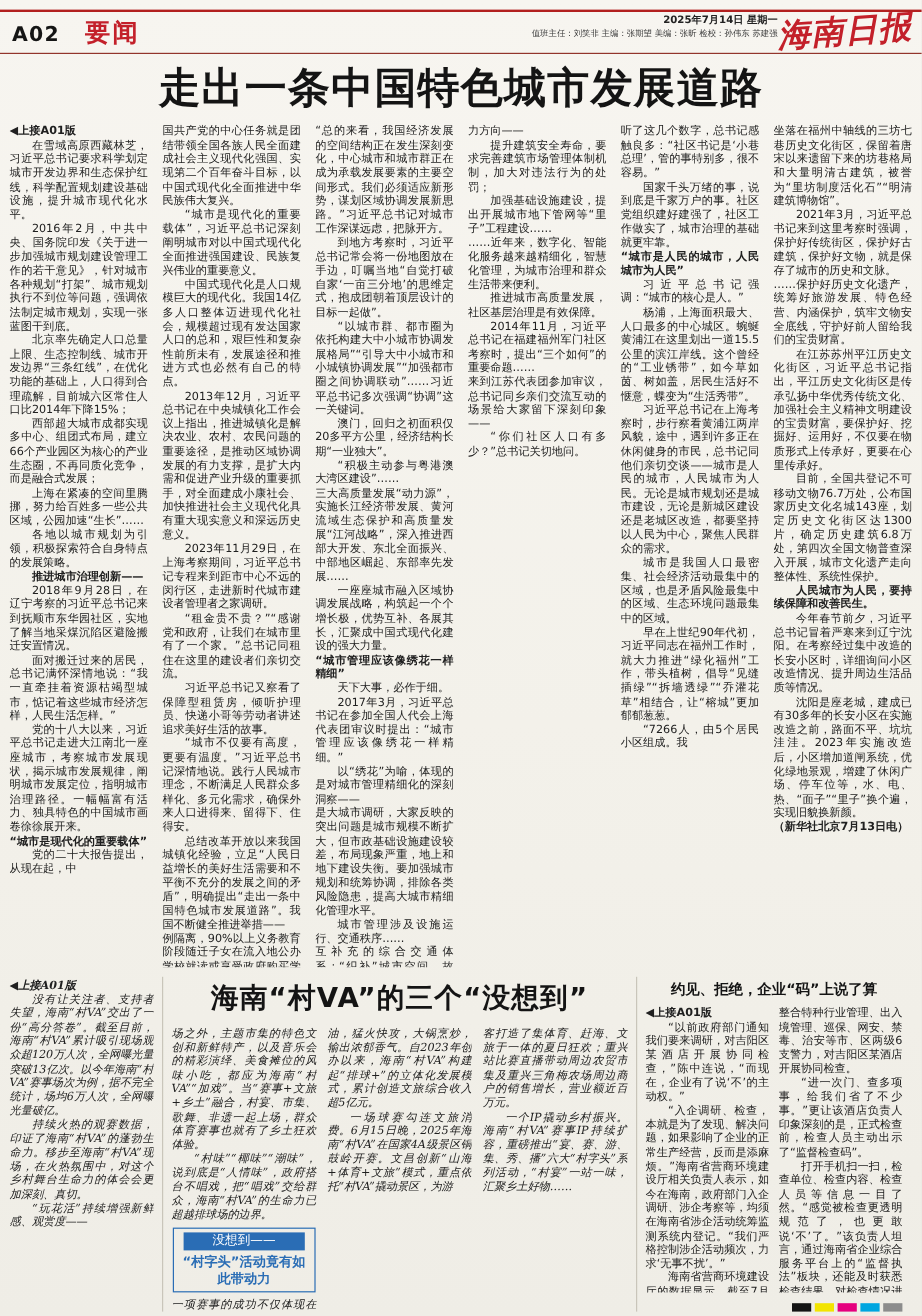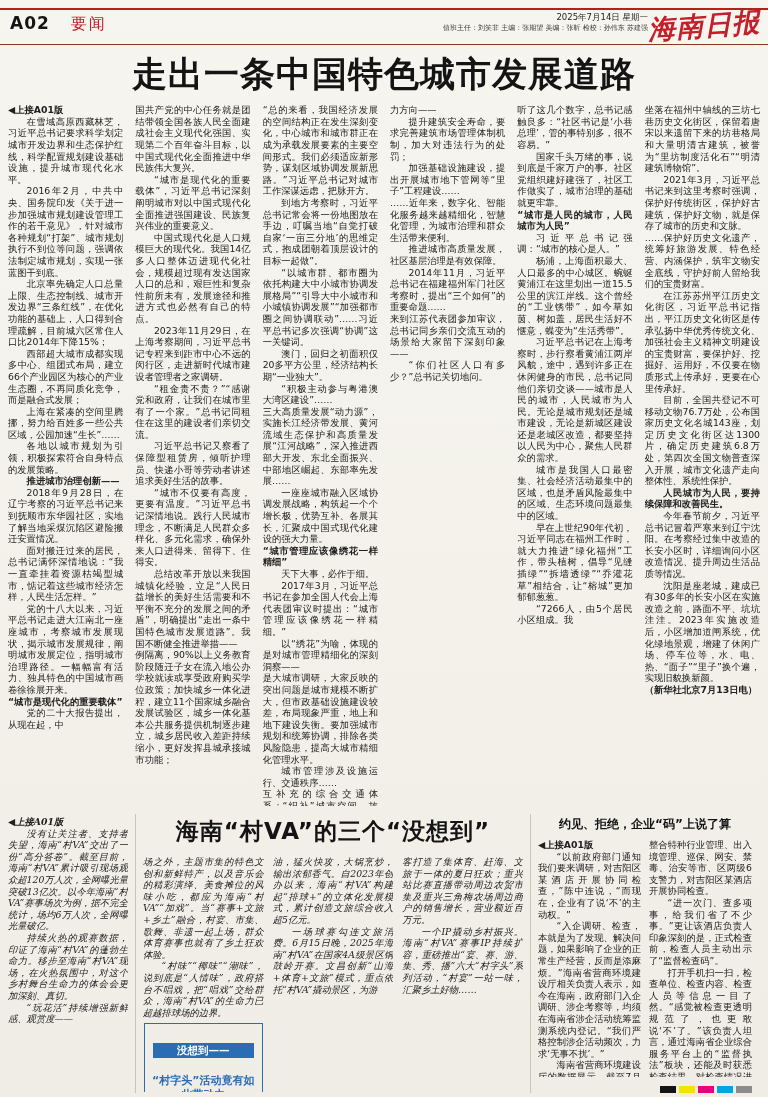--- a/index.html
+++ b/index.html
@@ -7,23 +7,23 @@
        font-family:"DejaVu Sans",sans-serif;color:#1c1c1c;
        -webkit-font-smoothing:antialiased}
   .page{position:relative;width:768px;height:1097px;
         background:linear-gradient(180deg,#f7f5f0 0%,#f3f1ea 55%,#efede6 100%)}
 
   
   .hdr{position:absolute;top:0;left:0;right:0;height:50px}
   .hdr-rule-top{position:absolute;top:8px;left:0;right:0;height:2px;background:#b2201f}
   .hdr-left{position:absolute;top:13px;left:10px;display:flex;align-items:baseline;gap:21px}
   .pageno{font-size:17px;font-weight:bold;color:#151515;letter-spacing:1px}
-  .section{font-size:16px;font-weight:400;color:#c3202a;letter-spacing:2px}
+  .section{font-size:21px;font-weight:700;color:#c3202a;letter-spacing:2px}
   .hdr-right{position:absolute;top:12px;right:120px;text-align:right;line-height:1.25}
-  .date{font-size:8.5px;font-weight:normal;color:#222}
+  .date{font-size:8.5px;font-weight:bold;color:#222}
   .staff{font-size:7px;color:#3a3a3a;margin-top:1px}
   .masthead{position:absolute;top:8px;right:8px;font-family:"DejaVu Serif",serif;
             font-style:italic;font-weight:bold;font-size:27px;color:#c3202a;
             transform:rotate(-4deg);letter-spacing:1px}
   .hdr-rule-bottom{position:absolute;top:44px;left:0;right:0;height:1px;background:#93352b}
 
   
   .main-article{position:absolute;top:52px;left:8px;width:752px;height:758px}
   .main-headline{margin:2px 0 10px;text-align:center;font-size:35px;font-weight:900;
                  color:#141414;letter-spacing:1px;line-height:1.15}
@@ -53,22 +53,22 @@
 
   .code-art{width:214px;position:relative;display:flex;flex-direction:column}
   .code-headline{margin:4px 0 6px;text-align:center;font-size:12px;font-weight:900;
                  color:#141414}
   .code-cols{display:flex;gap:8px}
   .c-col{flex:1 1 0;height:238px;overflow:hidden}
 
   
   .nx-box{border:1.5px solid #2a6db5;margin:5px 1px;padding:3px 2px;text-align:center;
           font-family:"DejaVu Sans",sans-serif;font-style:normal}
-  .nx-box-l1{background:#2a6db5;color:#ffffff;font-weight:bold;font-size:10.5px;
-             line-height:15px;margin:16px 6px}
+  .nx-box-l1{background:#2a6db5;color:#ffffff;font-weight:normal;font-size:10.5px;
+             line-height:15px;margin:0 6px}
   .nx-box-l2{color:#2a6db5;font-weight:bold;font-size:11px;line-height:14px;margin-top:3px}
 
   
   .bars{position:absolute;right:0;bottom:0;display:flex;gap:3px}
   .bars span{width:16px;height:7px;display:inline-block}
 </style>
 </head>
 <body>
 
 <div class="page">
@@ -102,20 +102,21 @@
           <p class="blk-p">2018年9月28日，在辽宁考察的习近平总书记来到抚顺市东华园社区，实地了解当地采煤沉陷区避险搬迁安置情况。</p>
           <p class="blk-p">面对搬迁过来的居民，总书记满怀深情地说：“我一直牵挂着资源枯竭型城市，惦记着这些城市经济怎样，人民生活怎样。”</p>
           <p class="blk-p">党的十八大以来，习近平总书记走进大江南北一座座城市，考察城市发展现状，揭示城市发展规律，阐明城市发展定位，指明城市治理路径。一幅幅富有活力、独具特色的中国城市画卷徐徐展开来。</p>
           <p class="blk-subhead">“城市是现代化的重要载体”</p>
           <p class="blk-p">党的二十大报告提出，从现在起，中</p>
         </div>
       <div class="col main-col">
           <p class="blk-cont">国共产党的中心任务就是团结带领全国各族人民全面建成社会主义现代化强国、实现第二个百年奋斗目标，以中国式现代化全面推进中华民族伟大复兴。</p>
           <p class="blk-p">“城市是现代化的重要载体”，习近平总书记深刻阐明城市对以中国式现代化全面推进强国建设、民族复兴伟业的重要意义。</p>
           <p class="blk-p">中国式现代化是人口规模巨大的现代化。我国14亿多人口整体迈进现代化社会，规模超过现有发达国家人口的总和，艰巨性和复杂性前所未有，发展途径和推进方式也必然有自己的特点。</p>
+          <p class="blk-p">2013年12月，习近平总书记在中央城镇化工作会议上指出，推进城镇化是解决农业、农村、农民问题的重要途径，是推动区域协调发展的有力支撑，是扩大内需和促进产业升级的重要抓手，对全面建成小康社会、加快推进社会主义现代化具有重大现实意义和深远历史意义。</p>
           <p class="blk-p">2023年11月29日，在上海考察期间，习近平总书记专程来到距市中心不远的闵行区，走进新时代城市建设者管理者之家调研。</p>
           <p class="blk-p">“租金贵不贵？”“感谢党和政府，让我们在城市里有了一个家。”总书记同租住在这里的建设者们亲切交流。</p>
           <p class="blk-p">习近平总书记又察看了保障型租赁房，倾听护理员、快递小哥等劳动者讲述追求美好生活的故事。</p>
           <p class="blk-p">“城市不仅要有高度，更要有温度。”习近平总书记深情地说。践行人民城市理念，不断满足人民群众多样化、多元化需求，确保外来人口进得来、留得下、住得安。</p>
           <p class="blk-p">总结改革开放以来我国城镇化经验，立足“人民日益增长的美好生活需要和不平衡不充分的发展之间的矛盾”，明确提出“走出一条中国特色城市发展道路”。我国不断健全推进举措——</p>
           <p class="blk-cont">例隔离，90%以上义务教育阶段随迁子女在流入地公办学校就读或享受政府购买学位政策；加快城乡一体化进程，建立11个国家城乡融合发展试验区，城乡一体化基本公共服务提供机制逐步建立，城乡居民收入差距持续缩小，更好发挥县城承接城市功能；</p>
         </div>
       <div class="col main-col">
           <p class="blk-cont">“总的来看，我国经济发展的空间结构正在发生深刻变化，中心城市和城市群正在成为承载发展要素的主要空间形式。我们必须适应新形势，谋划区域协调发展新思路。”习近平总书记对城市工作深谋远虑，把脉开方。</p>
           <p class="blk-p">到地方考察时，习近平总书记常会将一份地图放在手边，叮嘱当地“自觉打破自家‘一亩三分地’的思维定式，抱成团朝着顶层设计的目标一起做”。</p>

